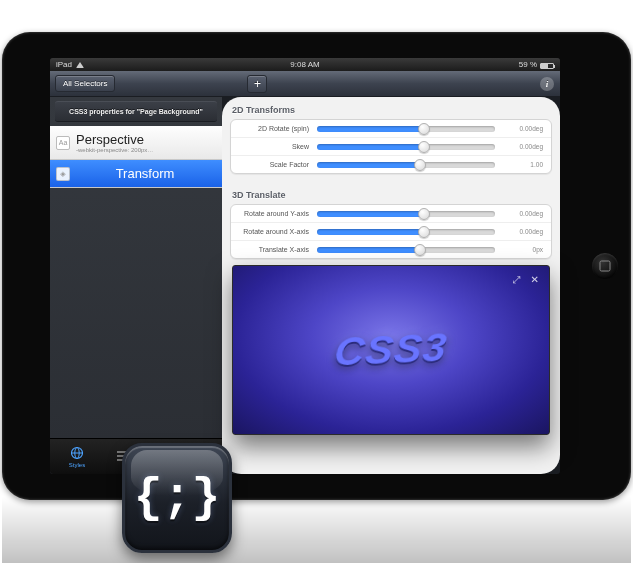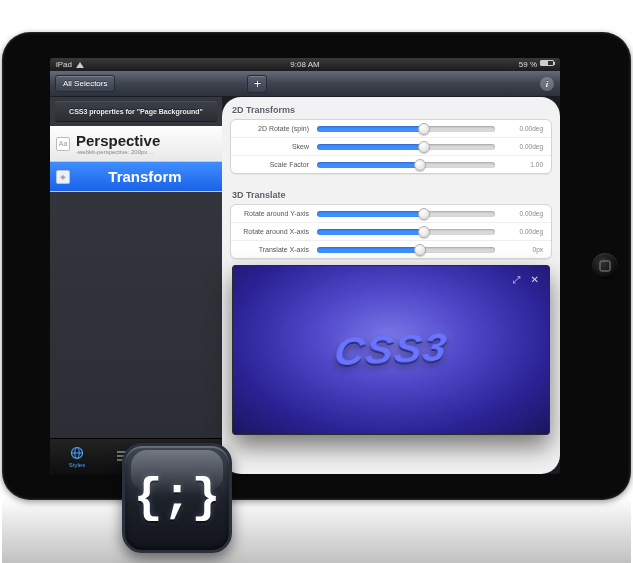--- a/index.html
+++ b/index.html
@@ -59,21 +59,21 @@
     display:flex;
     align-items:center;
     color:#ddd;
     font-size:8px;
     padding:0 6px;
     position:relative;
     font-weight:500;
   }
   .status-left { display:flex; align-items:center; gap:4px; }
   .status-center { position:absolute; left:50%; transform:translateX(-50%); }
-  .status-right { position:absolute; right:6px; display:flex; align-items:flex-start; gap:3px;}
+  .status-right { position:absolute; right:6px; display:flex; align-items:flex-end; gap:3px;}
   .battery { width:14px;height:6px;border:1px solid #ccc;border-radius:1px;position:relative;}
   .battery::after{content:"";position:absolute;right:-2px;top:1px;width:1px;height:3px;background:#ccc;}
   .battery-fill{position:absolute;left:0;top:0;height:100%;width:60%;background:#ccc;}
 
   
   .nav-bar {
     height: 26px;
     background: linear-gradient(#646b78,#3d434f 50%,#2c313b);
     border-bottom:1px solid #1a1d22;
     display:flex;
@@ -153,21 +153,21 @@
     left:6px;top:50%;
     transform:translateY(-50%);
     width:14px;height:14px;
     background:#fff;
     border:1px solid #bbb;
     border-radius:2px;
     display:flex;align-items:center;justify-content:center;
     font-size:7px;
     color:#999;
   }
-  .list-item .item-title { font-size:15px; font-weight:bold; color:#222; }
+  .list-item .item-title { font-size:13px; font-weight:normal; color:#222; }
   .list-item .item-sub { font-size:6px; color:#888; white-space:nowrap; overflow:hidden; text-overflow:ellipsis; }
   .list-item.selected {
     background: linear-gradient(#3f8eff,#1a62e8);
     color:#fff;
   }
   .list-item.selected .item-title { color:#fff;text-align:center; }
   .list-item.selected .item-sub { color:rgba(255,255,255,0.7); }
   .list-item.selected .item-icon { background:rgba(255,255,255,0.9); border-color:rgba(0,0,0,0.2); }
   .sidebar-filler{flex:1;background:linear-gradient(#35393f,#2a2d33);}
 

